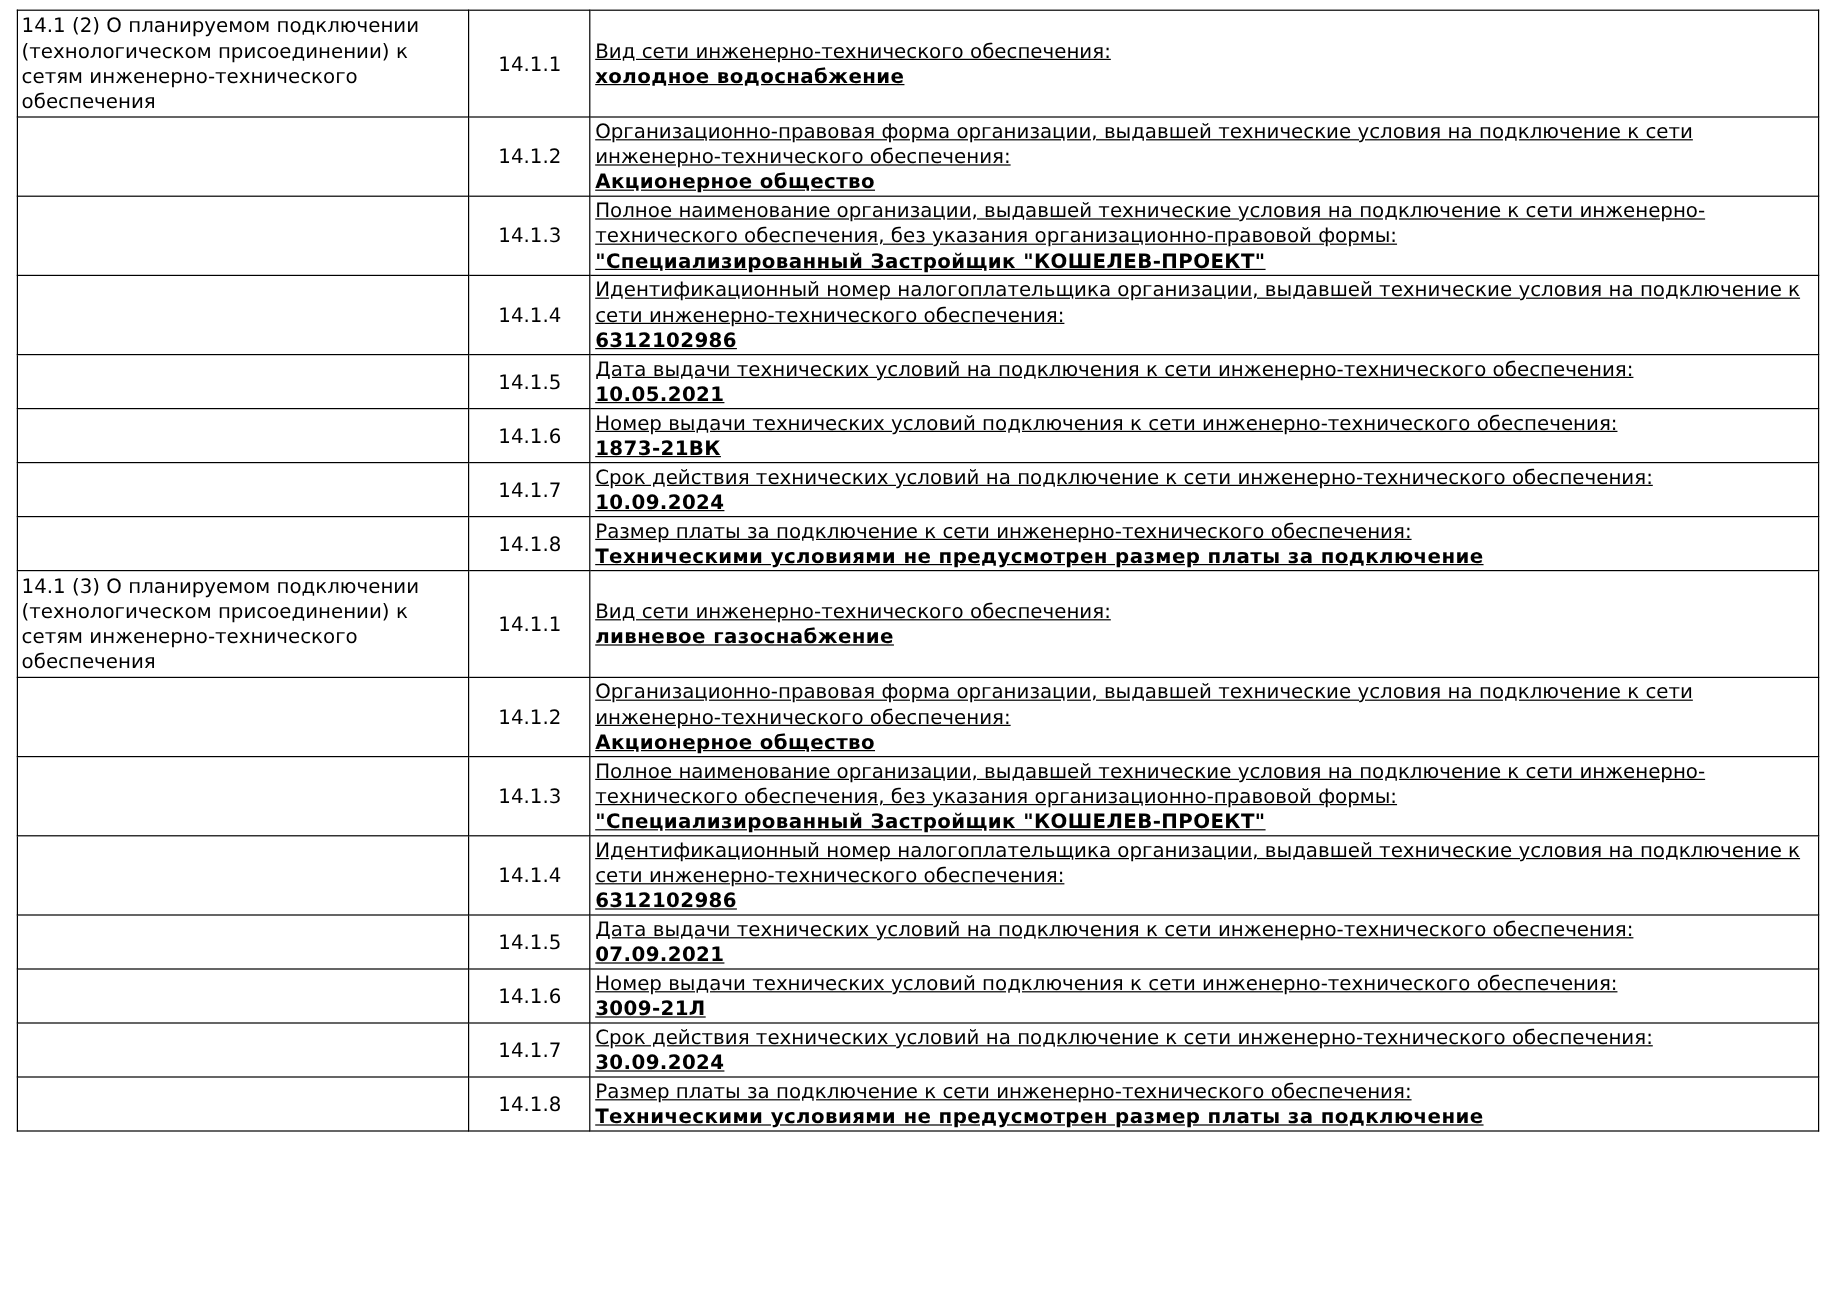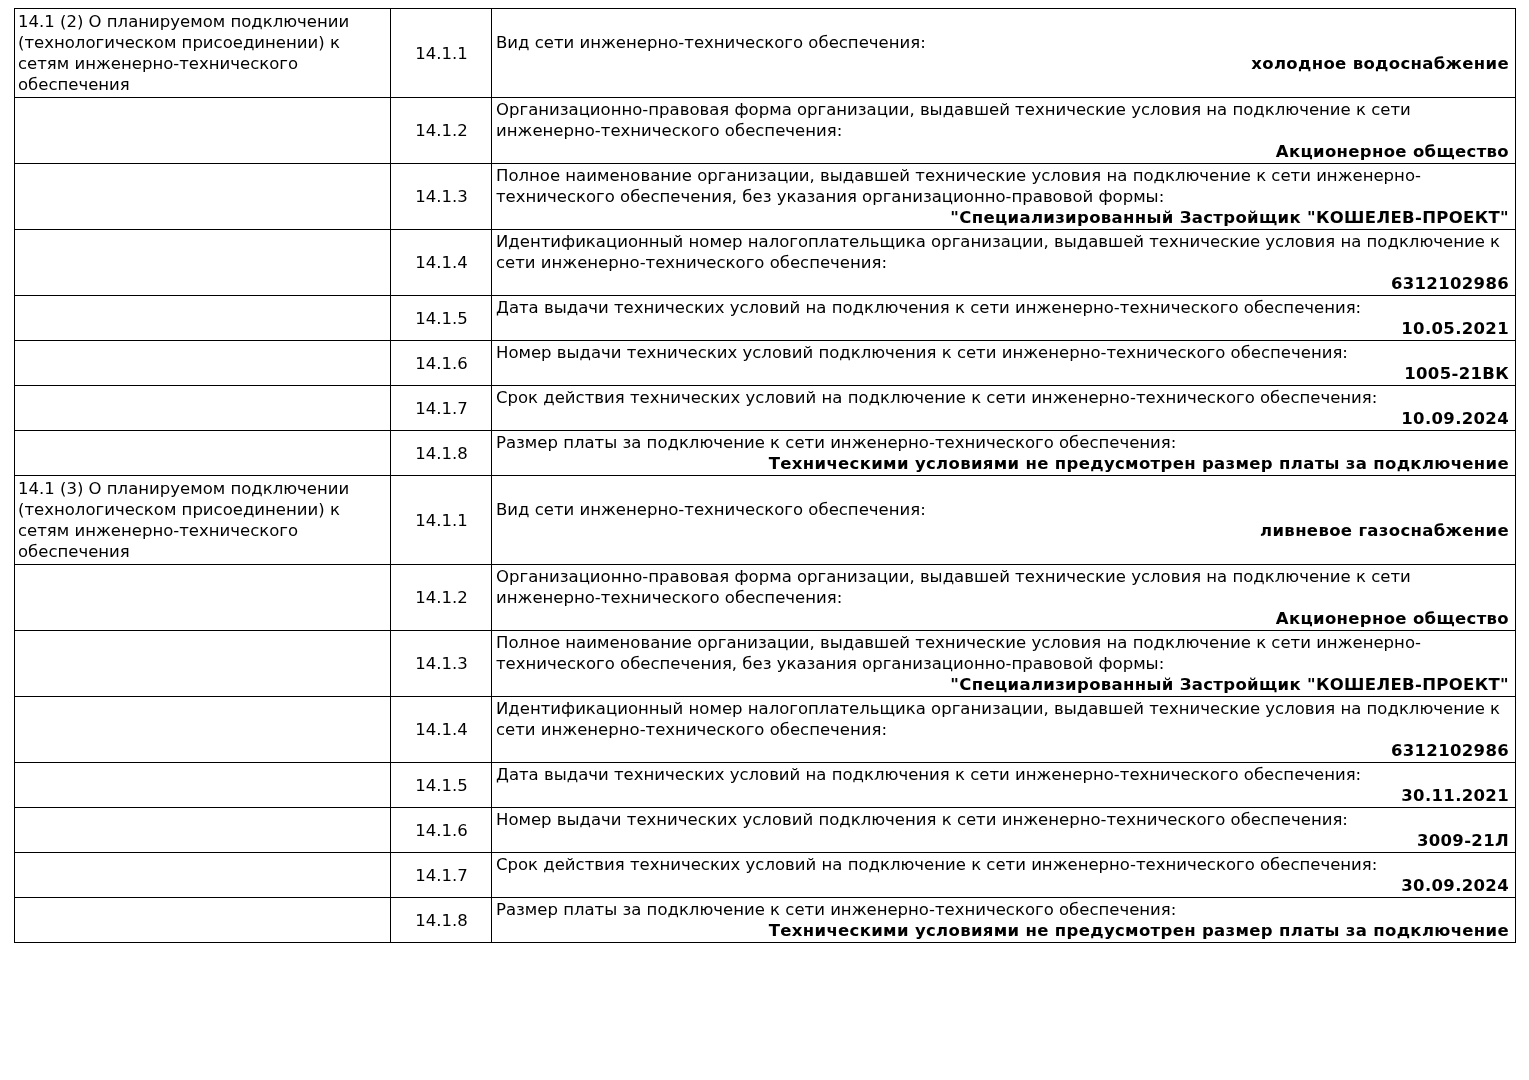--- a/index.html
+++ b/index.html
@@ -38,28 +38,28 @@
     vertical-align: top;
     padding: 2px 3px 2px 3px;
   }
   td.col-num {
     padding-left: 5px;
     text-align: center;
   }
   td.col-content {
     padding-left: 4px;
     padding-right: 6px;
+    text-decoration: underline;
   }
   .field-label {
     font-weight: normal;
   }
   .field-value {
     font-weight: bold;
     letter-spacing: 0.02em;
-    text-align: right;
   }
 </style>
 </head>
 <body>
 
 <div class="page">
   <table class="decl-table">
     <colgroup>
       <col class="c1">
       <col class="c2">
@@ -104,21 +104,21 @@
           <td class="col-content">
             <div class="field-label">Дата выдачи технических условий на подключения к сети инженерно-технического обеспечения:</div>
             <div class="field-value">10.05.2021</div>
           </td>
         </tr>
         <tr>
           <td class="col-title"></td>
           <td class="col-num">14.1.6</td>
           <td class="col-content">
             <div class="field-label">Номер выдачи технических условий подключения к сети инженерно-технического обеспечения:</div>
-            <div class="field-value">1005-21ВК</div>
+            <div class="field-value">1873-21ВК</div>
           </td>
         </tr>
         <tr>
           <td class="col-title"></td>
           <td class="col-num">14.1.7</td>
           <td class="col-content">
             <div class="field-label">Срок действия технических условий на подключение к сети инженерно-технического обеспечения:</div>
             <div class="field-value">10.09.2024</div>
           </td>
         </tr>
@@ -160,21 +160,21 @@
           <td class="col-content">
             <div class="field-label">Идентификационный номер налогоплательщика организации, выдавшей технические условия на подключение к сети инженерно-технического обеспечения:</div>
             <div class="field-value">6312102986</div>
           </td>
         </tr>
         <tr>
           <td class="col-title"></td>
           <td class="col-num">14.1.5</td>
           <td class="col-content">
             <div class="field-label">Дата выдачи технических условий на подключения к сети инженерно-технического обеспечения:</div>
-            <div class="field-value">30.11.2021</div>
+            <div class="field-value">07.09.2021</div>
           </td>
         </tr>
         <tr>
           <td class="col-title"></td>
           <td class="col-num">14.1.6</td>
           <td class="col-content">
             <div class="field-label">Номер выдачи технических условий подключения к сети инженерно-технического обеспечения:</div>
             <div class="field-value">3009-21Л</div>
           </td>
         </tr>

